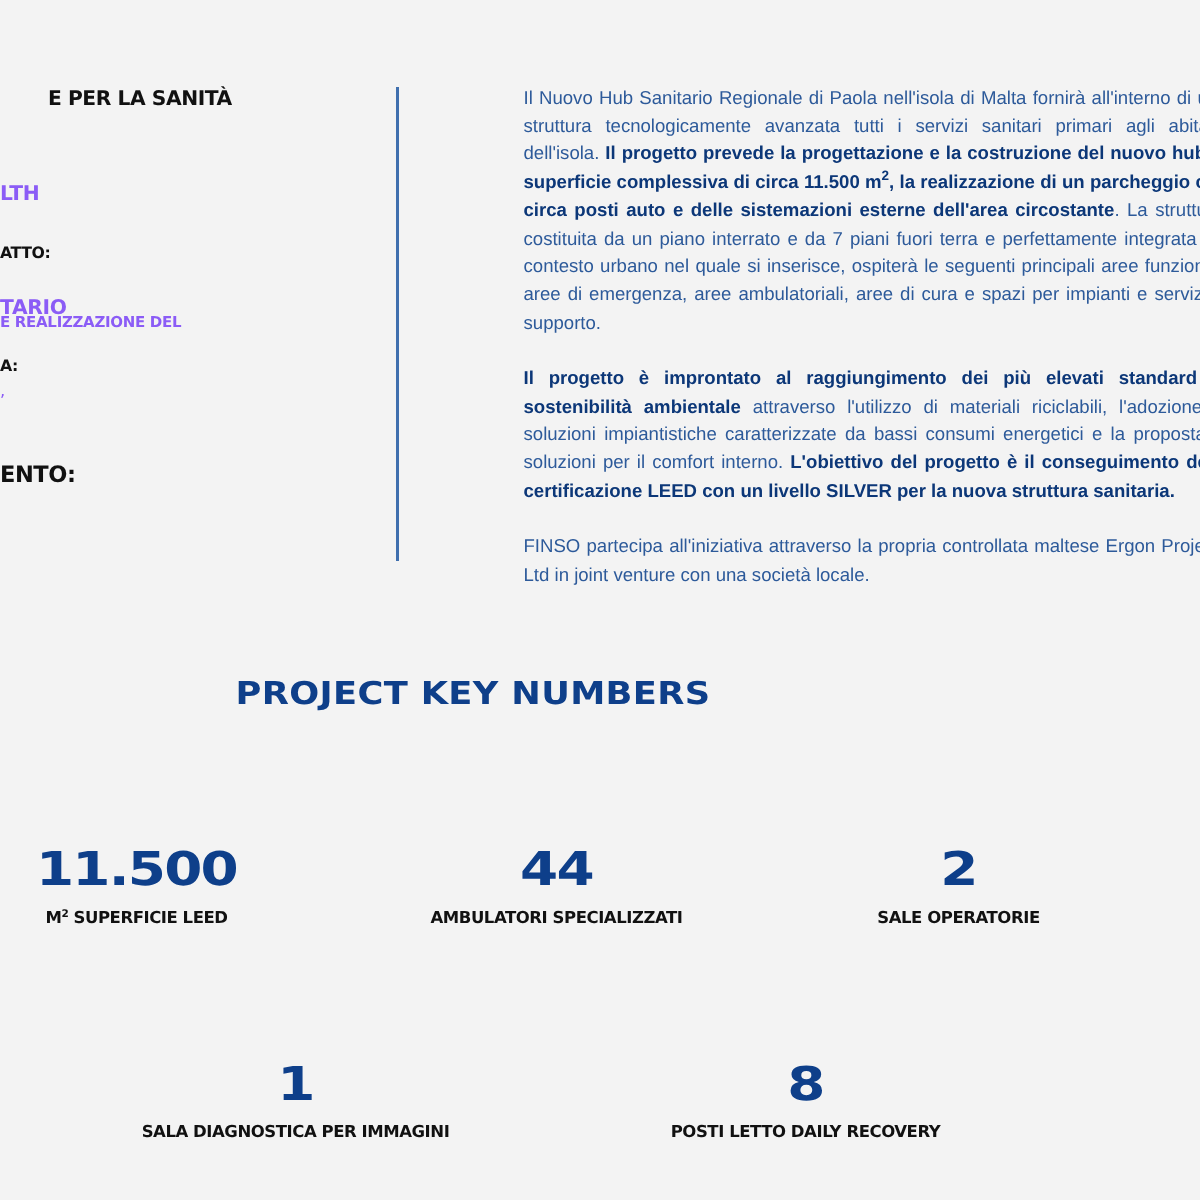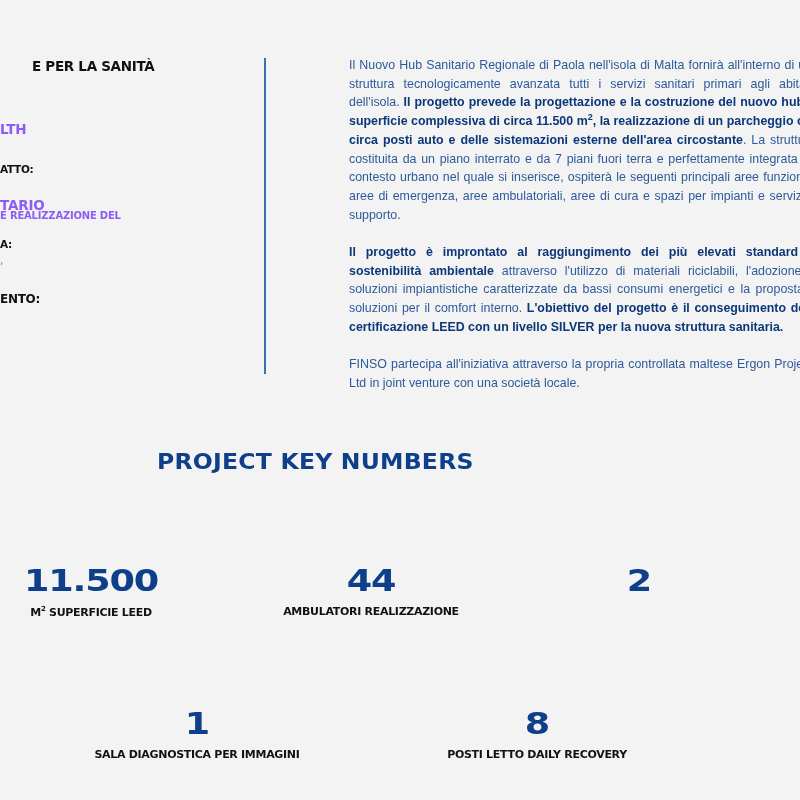--- a/index.html
+++ b/index.html
@@ -113,21 +113,21 @@
 <body>
 
 <div class="left-col">
   <div class="lbl" style="left:120px; top:58px; font-size:13.5px;padding-left:32px;">E PER LA SANITÀ</div>
   <div class="val" style="left:120px; top:121px; font-size:13.5px;">LTH</div>
   <div class="lbl" style="left:120px; top:163px; font-size:10.5px;">ATTO:</div>
   <div class="val" style="left:120px; top:182px; font-size:10px;margin-top:28px;">E REALIZZAZIONE DEL</div>
   <div class="val" style="left:120px; top:197px; font-size:13.5px;text-align:center;">TARIO</div>
   <div class="lbl" style="left:120px; top:238px; font-size:10.5px;">A:</div>
   <div class="val" style="left:120px; top:254px; font-size:11px; font-weight:normal;">,</div>
-  <div class="lbl" style="left:120px; top:292px; font-size:12px;">ENTO:</div>
+  <div class="lbl" style="left:120px; top:307px; font-size:15px;">ENTO:</div>
 </div>
 
 <div class="divider"></div>
 
 <div class="desc">
   <p>
     <span>Il Nuovo Hub Sanitario Regionale di Paola nell'isola di Malta fornirà all'interno di una struttura tecnologicamente avanzata tutti i servizi sanitari primari agli abitanti dell'isola. </span><b><span>Il progetto prevede la progettazione e la costruzione del nuovo hub di superficie complessiva di circa 11.500 m</span><sup>2</sup><span>, la realizzazione di un parcheggio con circa posti auto e delle sistemazioni esterne dell'area circostante</span></b><span>. La struttura, costituita da un piano interrato e da 7 piani fuori terra e perfettamente integrata nel contesto urbano nel quale si inserisce, ospiterà le seguenti principali aree funzionali: aree di emergenza, aree ambulatoriali, aree di cura e spazi per impianti e servizi di supporto.</span>
   </p>
   <p>
     <b>Il progetto è improntato al raggiungimento dei più elevati standard di sostenibilità ambientale</b><span> attraverso l'utilizzo di materiali riciclabili, l'adozione di soluzioni impiantistiche caratterizzate da bassi consumi energetici e la proposta di soluzioni per il comfort interno. </span><b>L'obiettivo del progetto è il conseguimento della certificazione LEED con un livello SILVER per la nuova struttura sanitaria.</b>
@@ -137,25 +137,26 @@
 
 <div class="section-title">PROJECT KEY NUMBERS</div>
 
 <div class="kn" style="left:-59px; top:563px;">
   <span class="num">11.500</span>
   <span class="cap"><span>M</span><sup>2</sup><span> SUPERFICIE LEED</span></span>
 </div>
 
 <div class="kn" style="left:221px; top:563px;">
   <span class="num">44</span>
-  <span class="cap">AMBULATORI REALIZZAZIONE</span>
+  <span class="cap">AMBULATORI SPECIALIZZATI</span>
 </div>
 
 <div class="kn" style="left:489px; top:563px;">
   <span class="num">2</span>
+  <span class="cap">SALE OPERATORIE</span>
 </div>
 
 <div class="kn" style="left:47px; top:706px;">
   <span class="num">1</span>
   <span class="cap">SALA DIAGNOSTICA PER IMMAGINI</span>
 </div>
 
 <div class="kn" style="left:387px; top:706px;">
   <span class="num">8</span>
   <span class="cap">POSTI LETTO DAILY RECOVERY</span>

